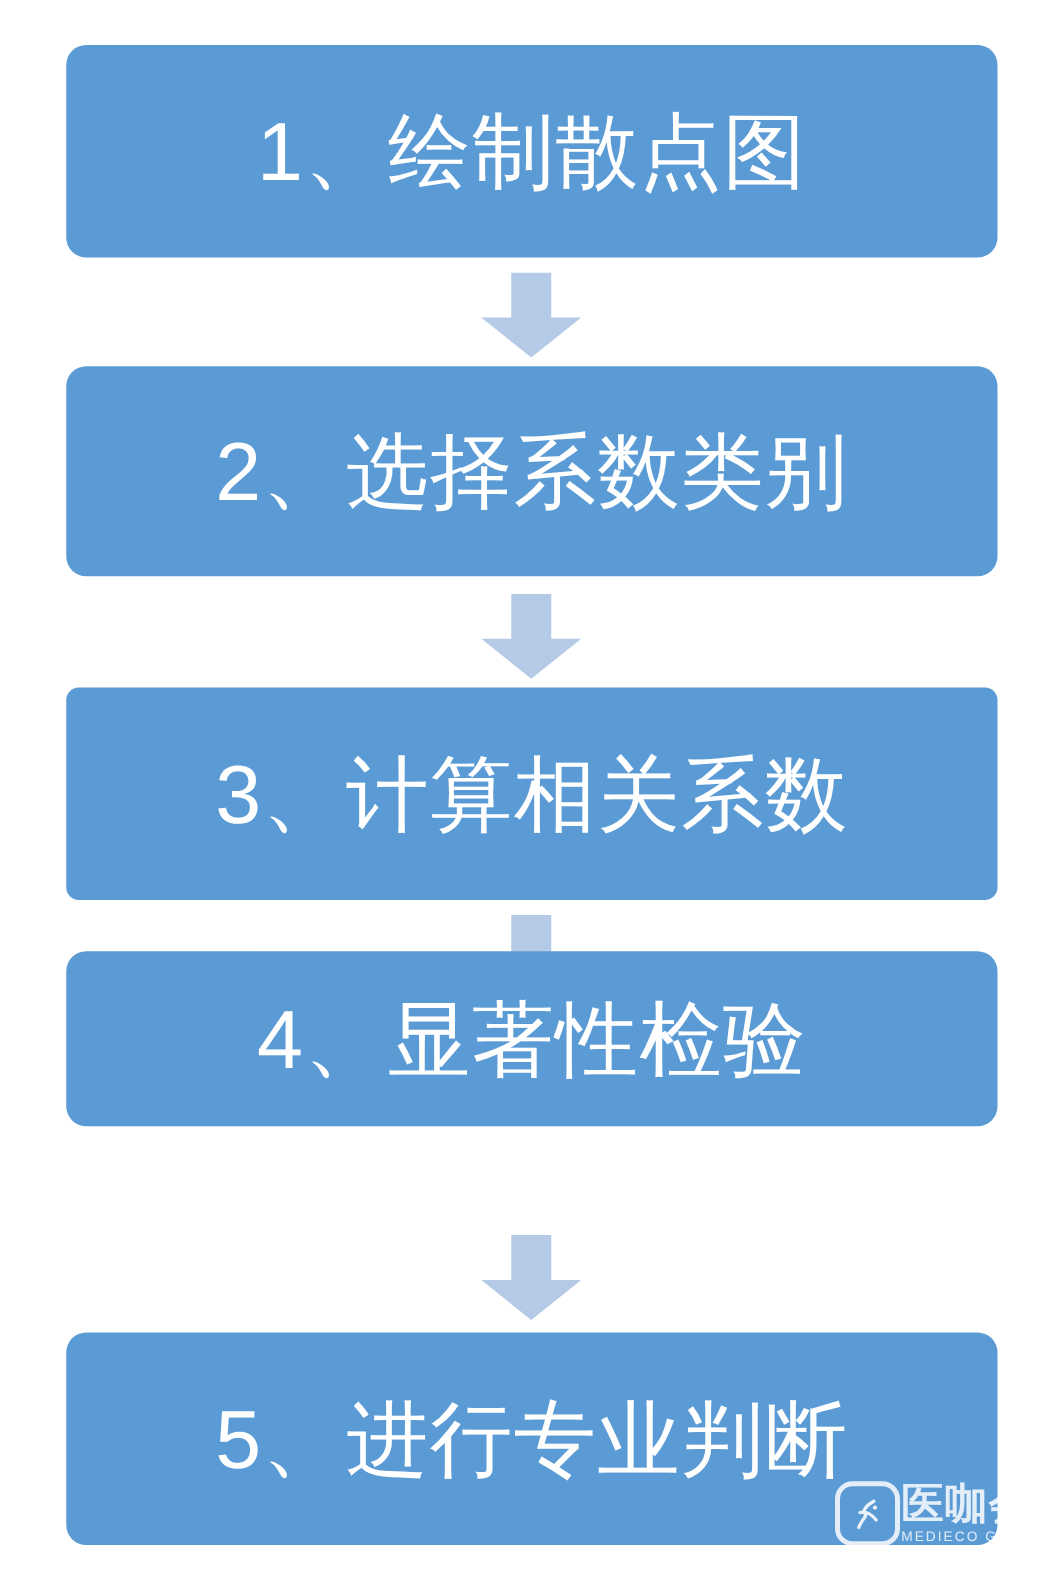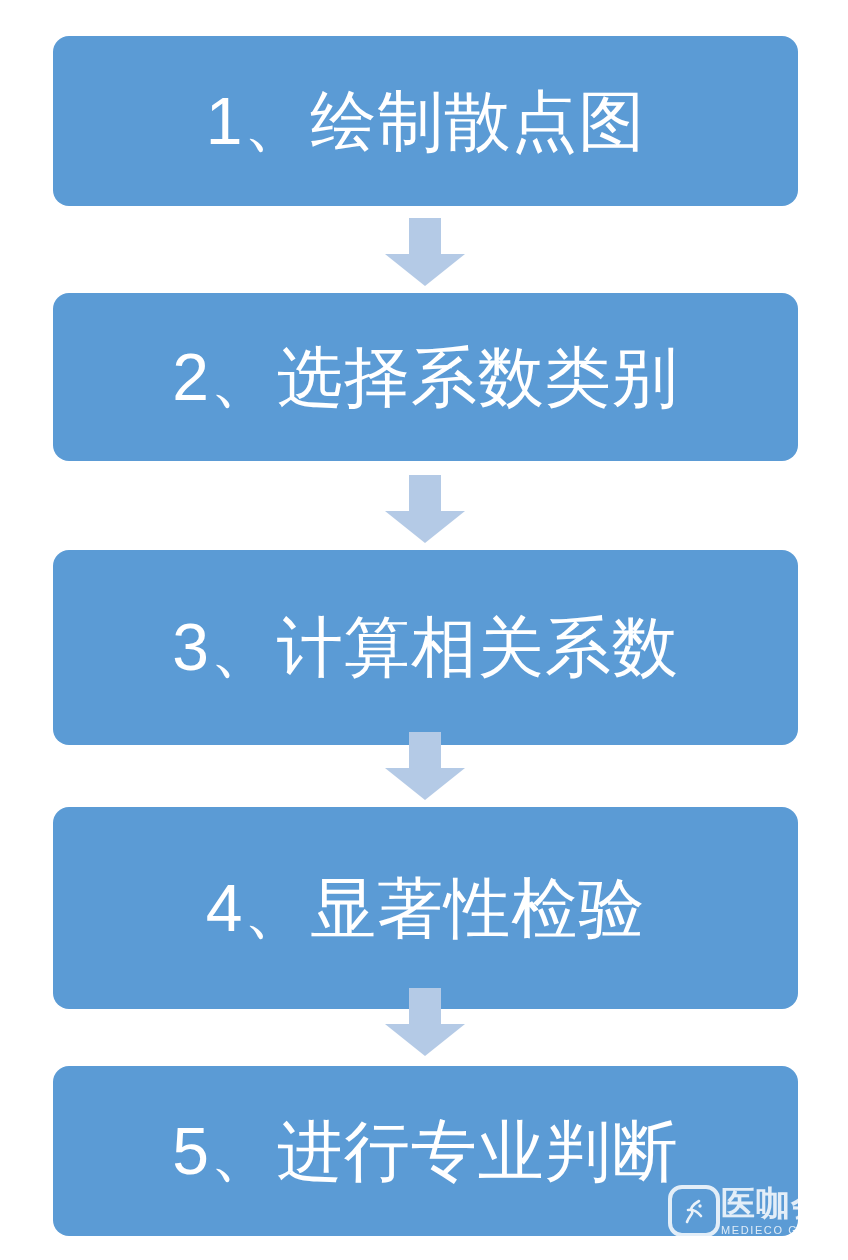--- a/index.html
+++ b/index.html
@@ -116,31 +116,31 @@
   <div class="flow-step" style="top:293px; height:168px;">
     <span class="step-label">2、选择系数类别</span>
   </div>
 
   <div class="flow-arrow" style="top:475px;">
     <svg viewBox="0 0 80 68" preserveAspectRatio="none" aria-hidden="true">
       <polygon points="24,0 56,0 56,36 80,36 40,68 0,36 24,36" fill="#B4CAE6"></polygon>
     </svg>
   </div>
 
-  <div class="flow-step" style="top:550px; height:195px;">
+  <div class="flow-step" style="top:550px; height:170px;border-radius:10px;">
     <span class="step-label">3、计算相关系数</span>
   </div>
 
   <div class="flow-arrow" style="top:732px;">
     <svg viewBox="0 0 80 68" preserveAspectRatio="none" aria-hidden="true">
       <polygon points="24,0 56,0 56,36 80,36 40,68 0,36 24,36" fill="#B4CAE6"></polygon>
     </svg>
   </div>
 
-  <div class="flow-step" style="top:807px; height:202px;">
+  <div class="flow-step" style="top:761px; height:140px;">
     <span class="step-label">4、显著性检验</span>
   </div>
 
   <div class="flow-arrow" style="top:988px;">
     <svg viewBox="0 0 80 68" preserveAspectRatio="none" aria-hidden="true">
       <polygon points="24,0 56,0 56,36 80,36 40,68 0,36 24,36" fill="#B4CAE6"></polygon>
     </svg>
   </div>
 
   <div class="flow-step" style="top:1066px; height:170px;">

